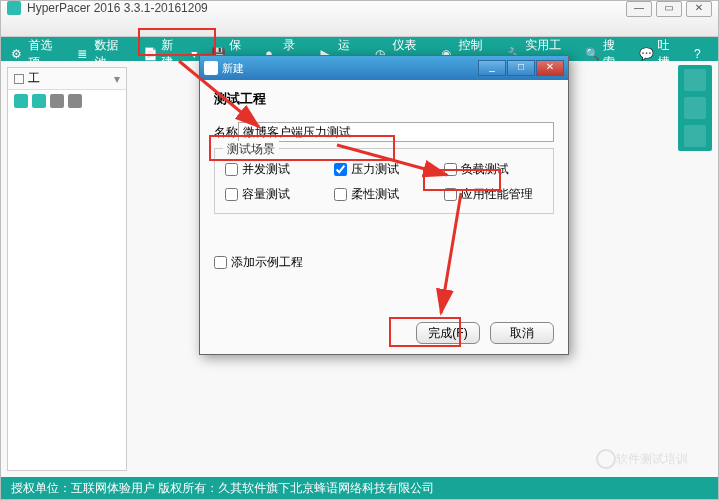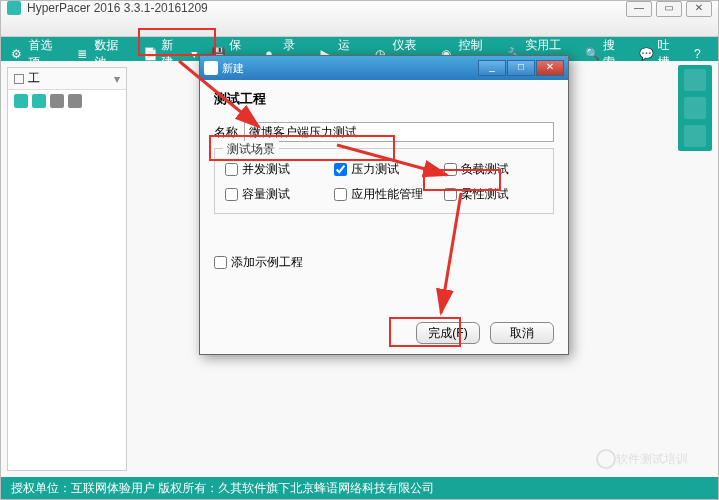--- a/index.html
+++ b/index.html
@@ -29,21 +29,21 @@
 
 .dialog{position:absolute;left:198px;top:54px;width:370px;height:300px;background:#fafafa;border:1px solid #666;box-shadow:3px 3px 12px rgba(0,0,0,.4)}
 .dlg-titlebar{height:24px;background:linear-gradient(#4aa8e0,#2b7bbf);display:flex;align-items:center;padding:0 4px;color:#fff}
 .dlg-titlebar .di{width:14px;height:14px;background:#fff;border-radius:2px;margin-right:4px}
 .dlg-titlebar .dt{flex:1;font-size:11px}
 .dlg-wbtns{display:flex;gap:1px}
 .dlg-wb{width:28px;height:16px;background:linear-gradient(#6bb5e8,#3a87c8);border:1px solid #2a6aa0;text-align:center;line-height:12px;font-size:10px;color:#fff}
 .dlg-wb.close{background:linear-gradient(#e0716a,#c0392b)}
 .dlg-body{padding:6px 14px}
 .dlg-heading{font-weight:bold;font-size:13px;padding:4px 0 8px}
-.name-row{display:flex;align-items:center;gap:6px;margin:6px 0}
+.name-row{display:flex;align-items:center;margin:6px 0}
 .name-row input{flex:1;height:20px;border:1px solid #aaa;padding:0 4px;background:#fff}
 .fieldset{border:1px solid #ccc;padding:8px 10px 10px;margin-top:4px;position:relative}
 .fieldset .legend{position:absolute;top:-8px;left:8px;background:#fafafa;padding:0 4px;color:#333}
 .chk-grid{display:grid;grid-template-columns:1fr 1fr 1fr;gap:8px 10px;margin-top:4px}
 .chk{display:flex;align-items:center;gap:4px}
 .chk input{width:13px;height:13px}
 .add-row{margin-top:40px;display:flex;align-items:center;gap:4px}
 .dlg-footer{position:absolute;bottom:10px;right:14px;display:flex;gap:10px}
 .dlg-btn{width:64px;height:22px;border:1px solid #888;background:linear-gradient(#fdfdfd,#e5e5e5);border-radius:6px}
 
@@ -182,25 +182,25 @@
           <label class="chk">
               <input type="checkbox" style="">
               <span>负载测试</span>
             </label>
           <label class="chk">
               <input type="checkbox" style="">
               <span>容量测试</span>
             </label>
           <label class="chk">
               <input type="checkbox" style="">
+              <span>柔性测试</span>
+            </label>
+          <label class="chk">
+              <input type="checkbox" style="">
               <span>应用性能管理</span>
-            </label>
-          <label class="chk">
-              <input type="checkbox" style="">
-              <span>柔性测试</span>
             </label>
         </div>
       </div>
 
       <div class="add-row">
         <input type="checkbox" style="">
         <span>添加示例工程</span>
       </div>
     </div>
     <div class="dlg-footer">

